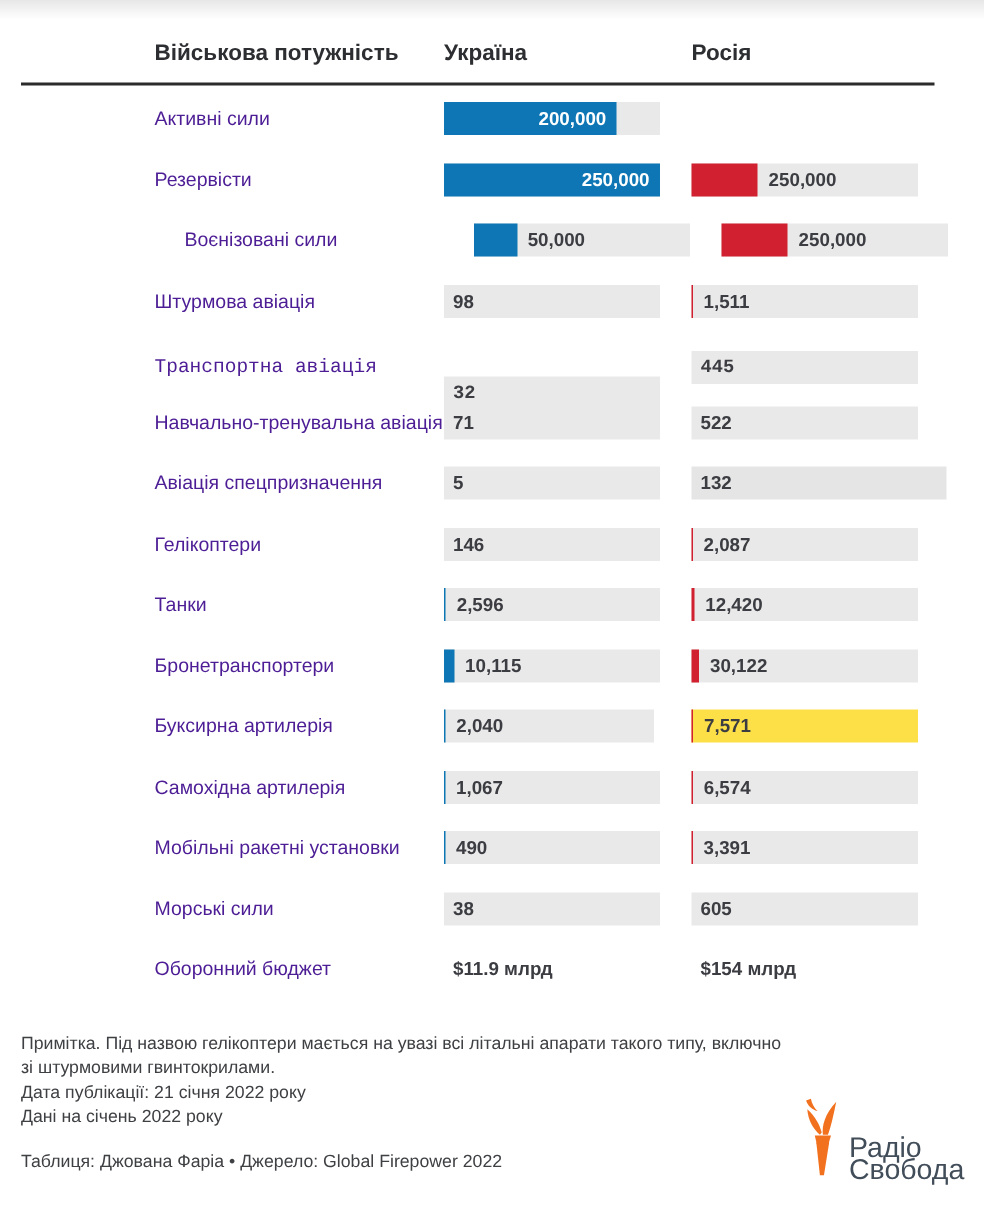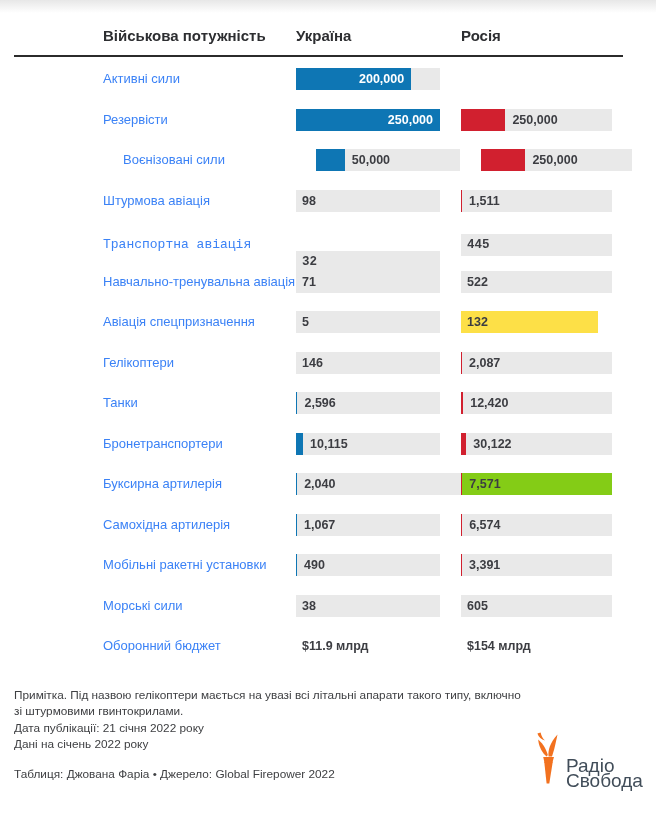--- a/index.html
+++ b/index.html
@@ -8,21 +8,21 @@
         font-family:"Liberation Sans",sans-serif;}
   .top-fade{position:absolute;left:0;top:0;width:656px;height:13px;
         background:linear-gradient(#e7e7e7,#ffffff);}
   .hdr{position:absolute;top:27px;font-size:15px;font-weight:bold;color:#2d2e31;white-space:nowrap;}
   .hdr-cap{left:103px;}
   .hdr-ua{left:296px;}
   .hdr-ru{left:461px;}
   .rule{position:absolute;left:14px;top:55px;width:609px;height:2px;background:#2b2b2b;}
   .row{position:absolute;left:0;width:656px;height:22px;}
   .rlabel{position:absolute;left:103px;top:0;height:22px;line-height:22px;
-        font-size:13px;color:#3b82f6;white-space:nowrap;}
+        font-size:13px;color:#4c1d95;white-space:nowrap;}
   .cell{position:absolute;top:0;height:22px;}
   .cell.track{background:#e9e9e9;}
   .bar{position:absolute;left:0;top:0;height:22px;}
   .val{position:absolute;top:0;height:22px;line-height:22px;font-size:12.5px;font-weight:bold;
         color:#3c3d42;white-space:nowrap;}
   .val.inside{left:0;text-align:right;box-sizing:border-box;padding-right:7px;color:#ffffff;}
   .foot{position:absolute;left:14px;font-size:11.8px;line-height:15.5px;color:#3f4043;}
   .note{top:688px;}
   .meta{top:721px;}
   .credit{top:767px;}
@@ -99,21 +99,21 @@
         </div>
         <div class="cell track" style="left: 461px; width: 151px; background: rgb(233, 233, 233);">
           <div class="val" style="left: 6px;">522</div>
         </div>
       </div>
       <div class="row" style="top: 311px;">
         <div class="rlabel">Авіація спецпризначення</div>
         <div class="cell track" style="left: 296px; width: 144px; background: rgb(233, 233, 233);">
           <div class="val" style="left: 6px;">5</div>
         </div>
-        <div class="cell track" style="left: 461px; width: 137px; background: #fde047;">
+        <div class="cell track" style="left: 461px; width: 170px; background: #e5e5e5;">
           <div class="val" style="left: 6px;">132</div>
         </div>
       </div>
       <div class="row" style="top: 351.5px;">
         <div class="rlabel">Гелікоптери</div>
         <div class="cell track" style="left: 296px; width: 144px; background: rgb(233, 233, 233);">
           <div class="val" style="left: 6px;">146</div>
         </div>
         <div class="cell track" style="left: 461px; width: 151px; background: rgb(233, 233, 233);">
           <div class="bar" style="width: 1px; background: rgb(209, 32, 47);"></div>
@@ -137,25 +137,25 @@
           <div class="bar" style="width: 7.08653px; background: rgb(14, 118, 180);"></div>
           <div class="val" style="left: 14.0865px;">10,115</div>
         </div>
         <div class="cell track" style="left: 461px; width: 151px; background: rgb(233, 233, 233);">
           <div class="bar" style="width: 5.35108px; background: rgb(209, 32, 47);"></div>
           <div class="val" style="left: 12.3511px;">30,122</div>
         </div>
       </div>
       <div class="row" style="top: 473px; text-align: center;">
         <div class="rlabel">Буксирна артилерія</div>
-        <div class="cell track" style="left: 296px; width: 140px; background: rgb(233, 233, 233); padding-left: 32px;">
+        <div class="cell track" style="left: 296px; width: 140px; background: rgb(233, 233, 233);">
           <div class="bar" style="width: 1.17504px; background: rgb(14, 118, 180);"></div>
           <div class="val" style="left: 8.17504px;">2,040</div>
         </div>
-        <div class="cell track" style="left: 461px; width: 151px; background: #84cc16;">
+        <div class="cell track" style="left: 461px; width: 151px; background: #fde047;">
           <div class="bar" style="width: 1.34497px; background: rgb(209, 32, 47);"></div>
           <div class="val" style="left: 8.34497px;">7,571</div>
         </div>
       </div>
       <div class="row" style="top: 513.5px;">
         <div class="rlabel">Самохідна артилерія</div>
         <div class="cell track" style="left: 296px; width: 144px; background: rgb(233, 233, 233);">
           <div class="bar" style="width: 1px; background: rgb(14, 118, 180);"></div>
           <div class="val" style="left: 8px;">1,067</div>
         </div>

